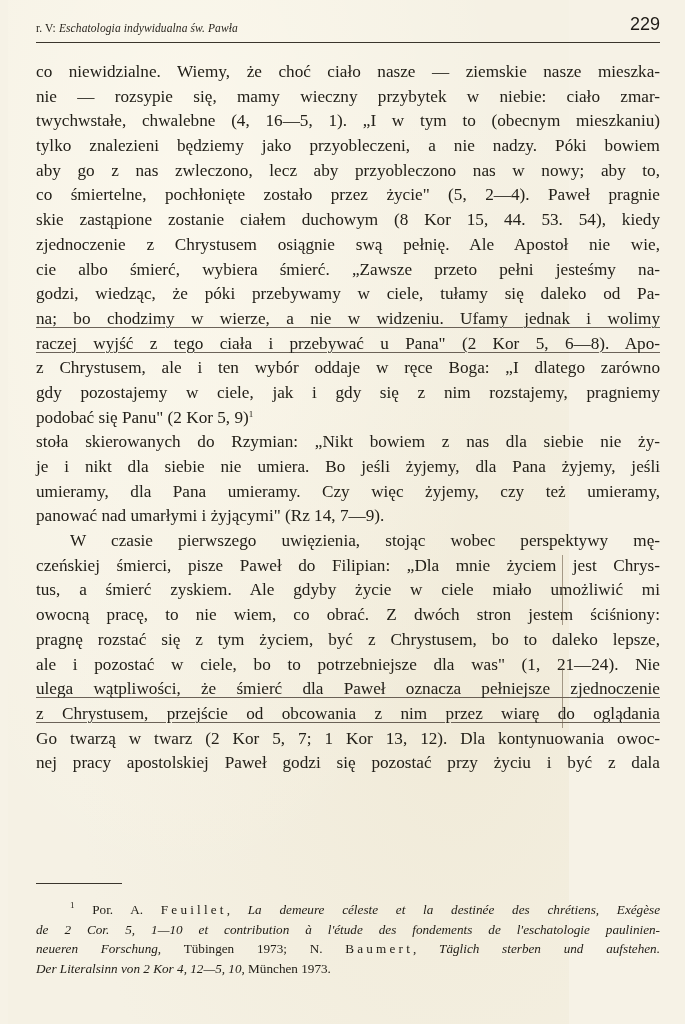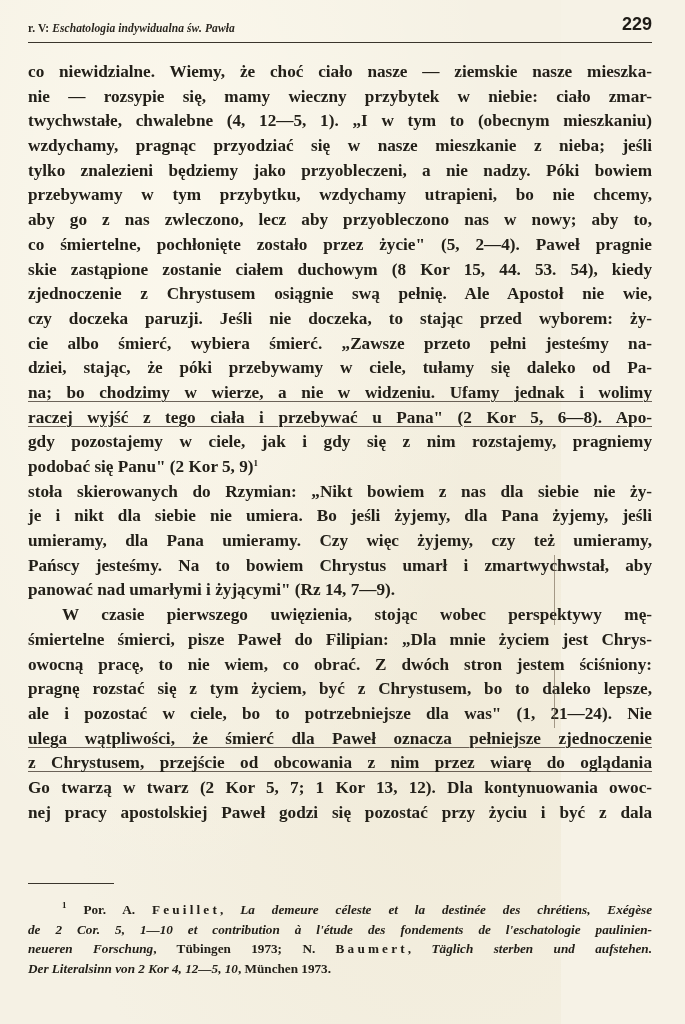--- a/index.html
+++ b/index.html
@@ -4,26 +4,25 @@
   <style>
     html, body { margin: 0; padding: 0; }
     body {
       width: 685px; height: 1024px; overflow: hidden;
       background: #f6f2e6;
       font-family: "Liberation Serif", "DejaVu Serif", serif;
       color: #232019;
       position: relative;
     }
     .page {
-      position: absolute; left: 0; top: 0; width: 561px; height: 1024px;
+      position: absolute; left: 8px; top: 0; width: 561px; height: 1024px;
       background:
         radial-gradient(ellipse at 30% 20%, rgba(255,252,242,0.6), rgba(0,0,0,0) 60%),
         radial-gradient(ellipse at 80% 70%, rgba(236,228,205,0.5), rgba(0,0,0,0) 60%),
         #f5f1e4;
-      font-weight: bold;
     }
     .header {
       position: absolute; left: 28px; top: 14px; width: 624px; height: 28px;
       border-bottom: 1px solid #3a352c;
     }
     .running-head {
       position: absolute; left: 0; top: 8px;
       font-size: 11.5px; font-style: italic; letter-spacing: 0.1px;
       color: #2a261f;
     }
@@ -82,42 +81,40 @@
     <div class="running-head">
       <span class="rh-prefix">r. V:</span>
       <span>Eschatologia indywidualna św. Pawła</span>
     </div>
     <div class="page-number">229</div>
   </div>
 
   <div class="body-text">
     <span class="line">co niewidzialne. Wiemy, że choć ciało nasze — ziemskie nasze mieszka-</span>
     <span class="line">nie — rozsypie się, mamy wieczny przybytek w niebie: ciało zmar-</span>
-    <span class="line">twychwstałe, chwalebne (4, 12—5, 1). „I w tym to (obecnym mieszkaniu)</span>
-    <span class="line">wzdychamy, pragnąc przyodziać się w nasze mieszkanie z nieba; jeśli</span>
+    <span class="line">twychwstałe, chwalebne (4, 16—5, 1). „I w tym to (obecnym mieszkaniu)</span>
     <span class="line">tylko znalezieni będziemy jako przyobleczeni, a nie nadzy. Póki bowiem</span>
-    <span class="line">przebywamy w tym przybytku, wzdychamy utrapieni, bo nie chcemy,</span>
     <span class="line">aby go z nas zwleczono, lecz aby przyobleczono nas w nowy; aby to,</span>
     <span class="line">co śmiertelne, pochłonięte zostało przez życie" (5, 2—4). Paweł pragnie</span>
     <span class="line">skie zastąpione zostanie ciałem duchowym (8 Kor 15, 44. 53. 54), kiedy</span>
     <span class="line">zjednoczenie z Chrystusem osiągnie swą pełnię. Ale Apostoł nie wie,</span>
-    <span class="line">czy doczeka paruzji. Jeśli nie doczeka, to stając przed wyborem: ży-</span>
     <span class="line">cie albo śmierć, wybiera śmierć. „Zawsze przeto pełni jesteśmy na-</span>
-    <span class="line">dziei, stając, że póki przebywamy w ciele, tułamy się daleko od Pa-</span>
+    <span class="line">godzi, wiedząc, że póki przebywamy w ciele, tułamy się daleko od Pa-</span>
     <span class="line ul">na; bo chodzimy w wierze, a nie w widzeniu. Ufamy jednak i wolimy</span>
     <span class="line ul">raczej wyjść z tego ciała i przebywać u Pana" (2 Kor 5, 6—8). Apo-</span>
+    <span class="line">z Chrystusem, ale i ten wybór oddaje w ręce Boga: „I dlatego zarówno</span>
     <span class="line">gdy pozostajemy w ciele, jak i gdy się z nim rozstajemy, pragniemy</span>
     <span class="line last"><span>podobać się Panu" (2 Kor 5, 9)</span><sup>1</sup></span>
     <span class="line">stoła skierowanych do Rzymian: „Nikt bowiem z nas dla siebie nie ży-</span>
     <span class="line">je i nikt dla siebie nie umiera. Bo jeśli żyjemy, dla Pana żyjemy, jeśli</span>
     <span class="line">umieramy, dla Pana umieramy. Czy więc żyjemy, czy też umieramy,</span>
-    <span class="line">Pańscy jesteśmy. Na to bowiem Chrystus umarł i zmartwychwstał, aby</span>
     <span class="line last">panować nad umarłymi i żyjącymi" (Rz 14, 7—9).</span>
     <span class="line indent">W czasie pierwszego uwięzienia, stojąc wobec perspektywy mę-</span>
-    <span class="line">śmiertelne śmierci, pisze Paweł do Filipian: „Dla mnie życiem jest Chrys-</span>
+    <span class="line">czeńskiej śmierci, pisze Paweł do Filipian: „Dla mnie życiem jest Chrys-</span>
+    <span class="line">tus, a śmierć zyskiem. Ale gdyby życie w ciele miało umożliwić mi</span>
     <span class="line">owocną pracę, to nie wiem, co obrać. Z dwóch stron jestem ściśniony:</span>
     <span class="line">pragnę rozstać się z tym życiem, być z Chrystusem, bo to daleko lepsze,</span>
     <span class="line">ale i pozostać w ciele, bo to potrzebniejsze dla was" (1, 21—24). Nie</span>
     <span class="line ul">ulega wątpliwości, że śmierć dla Paweł oznacza pełniejsze zjednoczenie</span>
     <span class="line ul">z Chrystusem, przejście od obcowania z nim przez wiarę do oglądania</span>
     <span class="line">Go twarzą w twarz (2 Kor 5, 7; 1 Kor 13, 12). Dla kontynuowania owoc-</span>
     <span class="line">nej pracy apostolskiej Paweł godzi się pozostać przy życiu i być z dala</span>
   </div>
 
   <div class="margin-mark" style="top:555px;height:70px;"></div>

